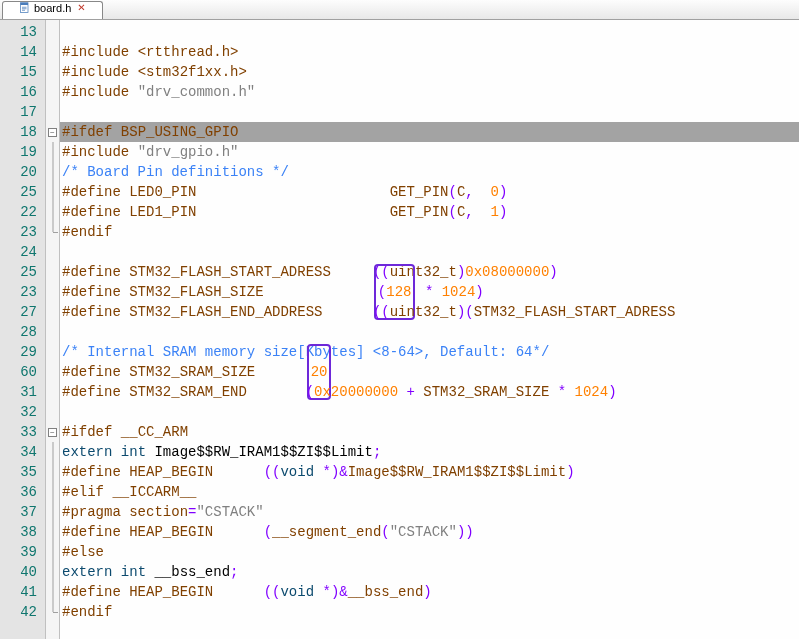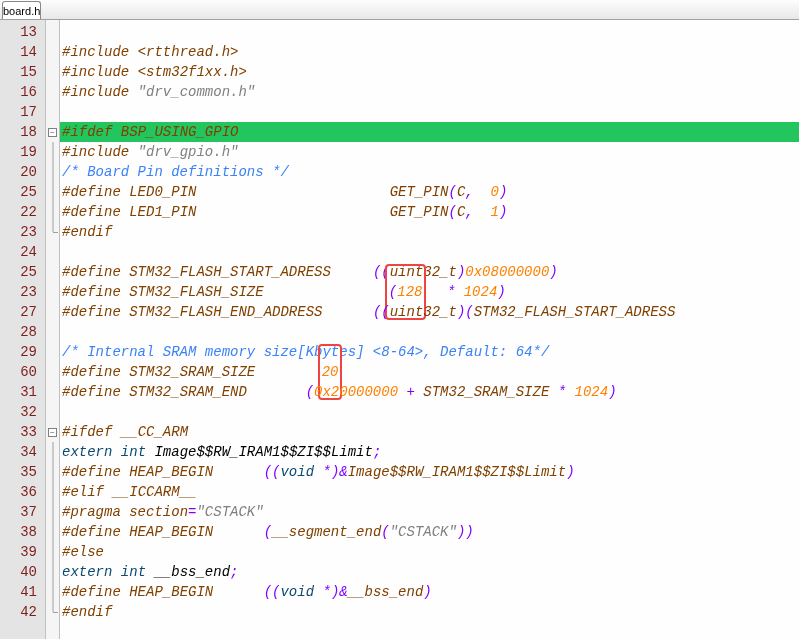--- a/index.html
+++ b/index.html
@@ -16,30 +16,29 @@
     background: linear-gradient(to bottom, #fdfdfd, #e8e8e8);
     border-bottom: 1px solid #a0a0a0;
     display: flex;
     align-items: flex-end;
     padding-left: 2px;
   }
   .tab {
     display: flex;
     align-items: flex-start;
     height: 18px;
-    padding: 0 0;
+    padding: 0 16px;
     background: #fff;
     border: 1px solid #888;
     border-bottom: none;
     border-radius: 3px 3px 0 0;
     font-family: 'Microsoft Sans Serif', Arial, sans-serif;
     font-size: 11px;
     gap: 3px;
     cursor: pointer;
-    flex-direction: column;
   }
   .file-icon {
     width: 12px;
     height: 12px;
   }
   .close-icon {
     font-size: 10px;
     color: #c0392b;
     margin-left: 3px;
     cursor: pointer;
@@ -48,21 +47,21 @@
     display: flex;
     height: calc(100% - 20px);
     background: #fefefe;
   }
   .gutter {
     width: 46px;
     background: #e4e4e4;
     border-right: 1px solid #c0c0c0;
     padding-top: 2px;
     text-align: right;
-    color: #7f1d1d;
+    color: #0f766e;
     user-select: none;
   }
   .gutter-line {
     height: 20px;
     line-height: 20px;
     padding-right: 8px;
   }
   .fold-col {
     width: 14px;
     background: #f5f5f5;
@@ -102,41 +101,40 @@
     left: 50%;
     width: 5px;
     height: 1px;
     background: #a0a0a0;
   }
   .code {
     flex: 1;
     padding-top: 2px;
     overflow: hidden;
     white-space: pre;
-    font-style: italic;
   }
   .code-line {
     height: 20px;
     line-height: 20px;
     padding-left: 2px;
     position: relative;
   }
-  .hl-line { background: #22c55e; }
+  .hl-line { background: #a3a3a3; }
   .kw { color: #0c4a6e; }
   .pp { color: #804000; }
   .str { color: #808080; }
   .cmt { color: #3b82f6; }
   .op { color: #8000ff; }
   .num { color: #ff8000; }
   .txt { color: #000; }
   .redbox {
-    border: 2px solid #ef4444;
+    border: 2px solid #6d28d9;
     border-radius: 4px;
     padding: 18px 2px;
-    margin: 0 12px;
+    margin: 0 1px;
   }
 </style>
 </head>
 <body>
 
 <div class="tab-bar">
   <div class="tab">
     <svg class="file-icon" viewBox="0 0 16 16">
       <rect x="2" y="1" width="10" height="13" fill="#fff" stroke="#4a7dbb" stroke-width="1"></rect>
       <rect x="2" y="1" width="10" height="3" fill="#4a7dbb"></rect>

